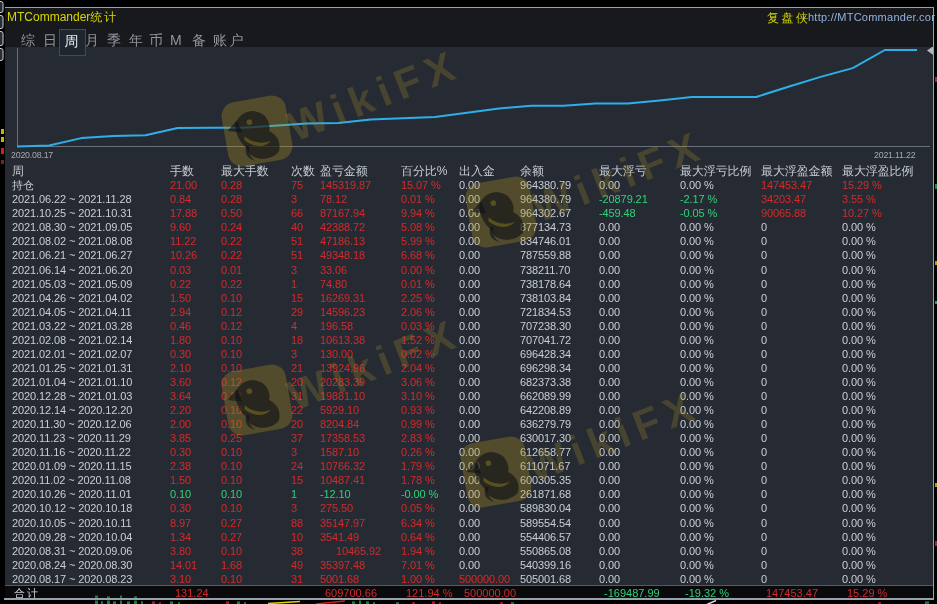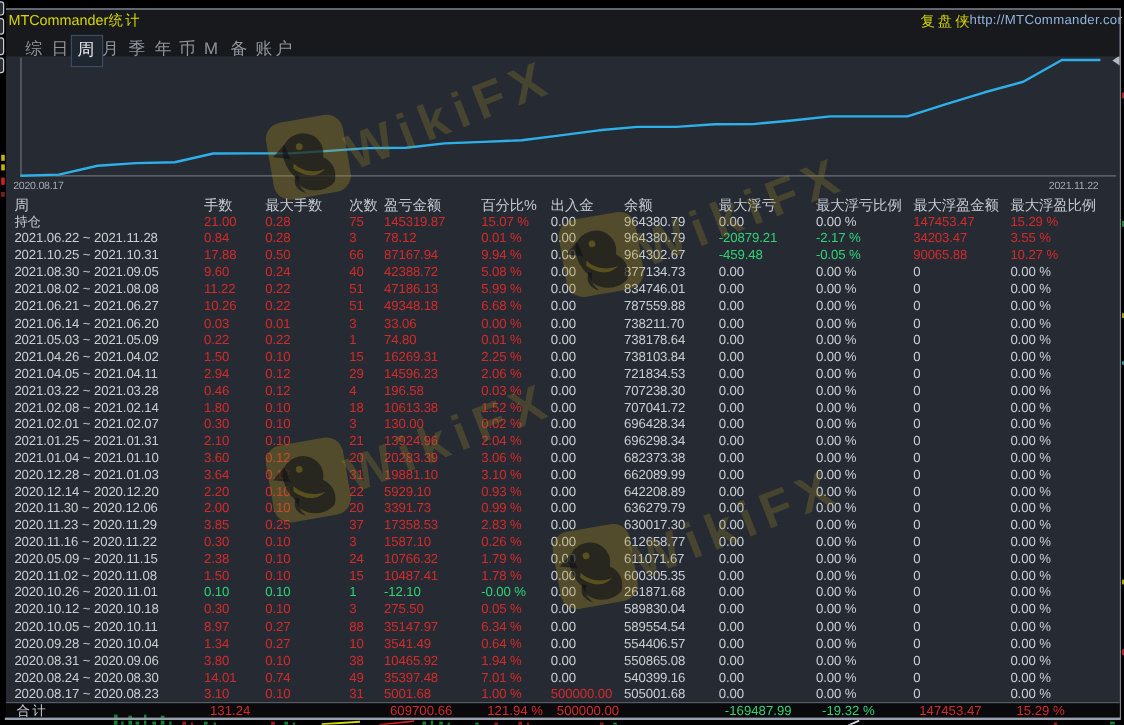--- a/index.html
+++ b/index.html
@@ -290,21 +290,21 @@
     <b class="" style="left:599px;color:#c9ced4">0.00</b>
     <b class="" style="left:680px;color:#c9ced4">0.00 %</b>
     <b class="" style="left:761px;color:#c9ced4">0</b>
     <b class="" style="left:842px;color:#c9ced4">0.00 %</b>
   </div>
 <div class="tr" style="top:418.1px">
     <b class="" style="left:12px;color:#c9ced4">2020.11.30 ~ 2020.12.06</b>
     <b class="" style="left:170px;color:#d42a2a">2.00</b>
     <b class="" style="left:221px;color:#d42a2a">0.10</b>
     <b class="" style="left:291px;color:#d42a2a">20</b>
-    <b class="" style="left:320px;color:#d42a2a">3391.73</b>
+    <b class="" style="left:320px;color:#d42a2a">8204.84</b>
     <b class="" style="left:401px;color:#d42a2a">0.99 %</b>
     <b class="" style="left:459px;color:#c9ced4">0.00</b>
     <b class="" style="left:520px;color:#c9ced4">636279.79</b>
     <b class="" style="left:599px;color:#c9ced4">0.00</b>
     <b class="" style="left:680px;color:#c9ced4">0.00 %</b>
     <b class="" style="left:761px;color:#c9ced4">0</b>
     <b class="" style="left:842px;color:#c9ced4">0.00 %</b>
   </div>
 <div class="tr" style="top:432.1px">
     <b class="" style="left:12px;color:#c9ced4">2020.11.23 ~ 2020.11.29</b>
@@ -328,21 +328,21 @@
     <b class="" style="left:320px;color:#d42a2a">1587.10</b>
     <b class="" style="left:401px;color:#d42a2a">0.26 %</b>
     <b class="" style="left:459px;color:#c9ced4">0.00</b>
     <b class="" style="left:520px;color:#c9ced4">612658.77</b>
     <b class="" style="left:599px;color:#c9ced4">0.00</b>
     <b class="" style="left:680px;color:#c9ced4">0.00 %</b>
     <b class="" style="left:761px;color:#c9ced4">0</b>
     <b class="" style="left:842px;color:#c9ced4">0.00 %</b>
   </div>
 <div class="tr" style="top:460.2px">
-    <b class="" style="left:12px;color:#c9ced4">2020.05.09 ~ 2020.11.15</b>
+    <b class="" style="left:12px;color:#c9ced4">2020.01.09 ~ 2020.11.15</b>
     <b class="" style="left:170px;color:#d42a2a">2.38</b>
     <b class="" style="left:221px;color:#d42a2a">0.10</b>
     <b class="" style="left:291px;color:#d42a2a">24</b>
     <b class="" style="left:320px;color:#d42a2a">10766.32</b>
     <b class="" style="left:401px;color:#d42a2a">1.79 %</b>
     <b class="" style="left:459px;color:#c9ced4">0.00</b>
     <b class="" style="left:520px;color:#c9ced4">611071.67</b>
     <b class="" style="left:599px;color:#c9ced4">0.00</b>
     <b class="" style="left:680px;color:#c9ced4">0.00 %</b>
     <b class="" style="left:761px;color:#c9ced4">0</b>
@@ -416,33 +416,33 @@
     <b class="" style="left:599px;color:#c9ced4">0.00</b>
     <b class="" style="left:680px;color:#c9ced4">0.00 %</b>
     <b class="" style="left:761px;color:#c9ced4">0</b>
     <b class="" style="left:842px;color:#c9ced4">0.00 %</b>
   </div>
 <div class="tr" style="top:544.6px">
     <b class="" style="left:12px;color:#c9ced4">2020.08.31 ~ 2020.09.06</b>
     <b class="" style="left:170px;color:#d42a2a">3.80</b>
     <b class="" style="left:221px;color:#d42a2a">0.10</b>
     <b class="" style="left:291px;color:#d42a2a">38</b>
-    <b class="" style="left:320px;color:#d42a2a">10465.92</b>
+    <b class="" style="left:336px;color:#d42a2a">10465.92</b>
     <b class="" style="left:401px;color:#d42a2a">1.94 %</b>
     <b class="" style="left:459px;color:#c9ced4">0.00</b>
     <b class="" style="left:520px;color:#c9ced4">550865.08</b>
     <b class="" style="left:599px;color:#c9ced4">0.00</b>
     <b class="" style="left:680px;color:#c9ced4">0.00 %</b>
     <b class="" style="left:761px;color:#c9ced4">0</b>
     <b class="" style="left:842px;color:#c9ced4">0.00 %</b>
   </div>
 <div class="tr" style="top:558.6px">
     <b class="" style="left:12px;color:#c9ced4">2020.08.24 ~ 2020.08.30</b>
     <b class="" style="left:170px;color:#d42a2a">14.01</b>
-    <b class="" style="left:221px;color:#d42a2a">0.74</b>
+    <b class="" style="left:221px;color:#d42a2a">1.68</b>
     <b class="" style="left:291px;color:#d42a2a">49</b>
     <b class="" style="left:320px;color:#d42a2a">35397.48</b>
     <b class="" style="left:401px;color:#d42a2a">7.01 %</b>
     <b class="" style="left:459px;color:#c9ced4">0.00</b>
     <b class="" style="left:520px;color:#c9ced4">540399.16</b>
     <b class="" style="left:599px;color:#c9ced4">0.00</b>
     <b class="" style="left:680px;color:#c9ced4">0.00 %</b>
     <b class="" style="left:761px;color:#c9ced4">0</b>
     <b class="" style="left:842px;color:#c9ced4">0.00 %</b>
   </div>

